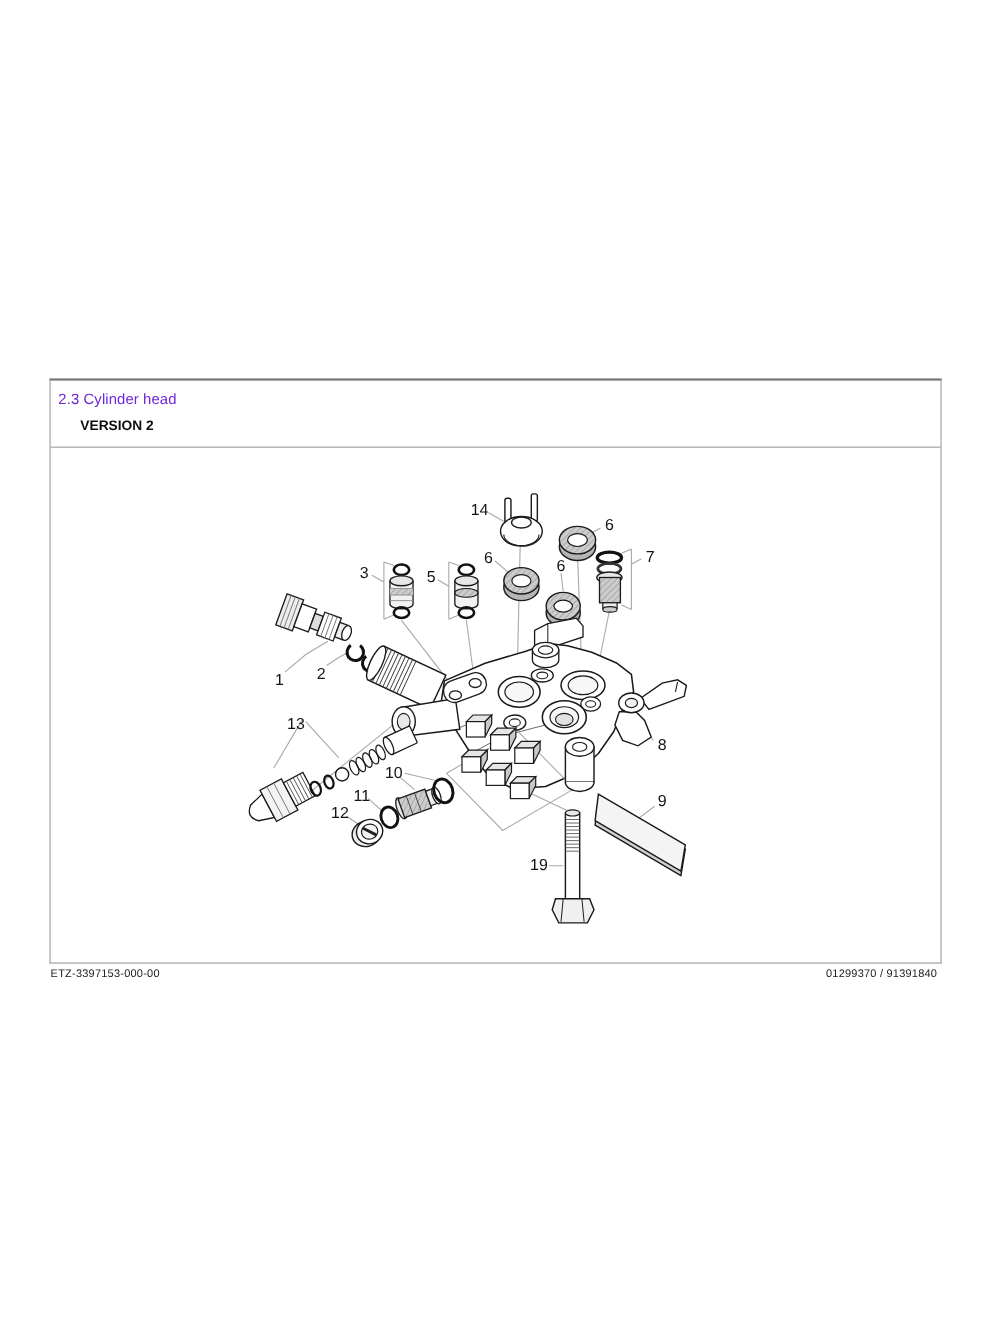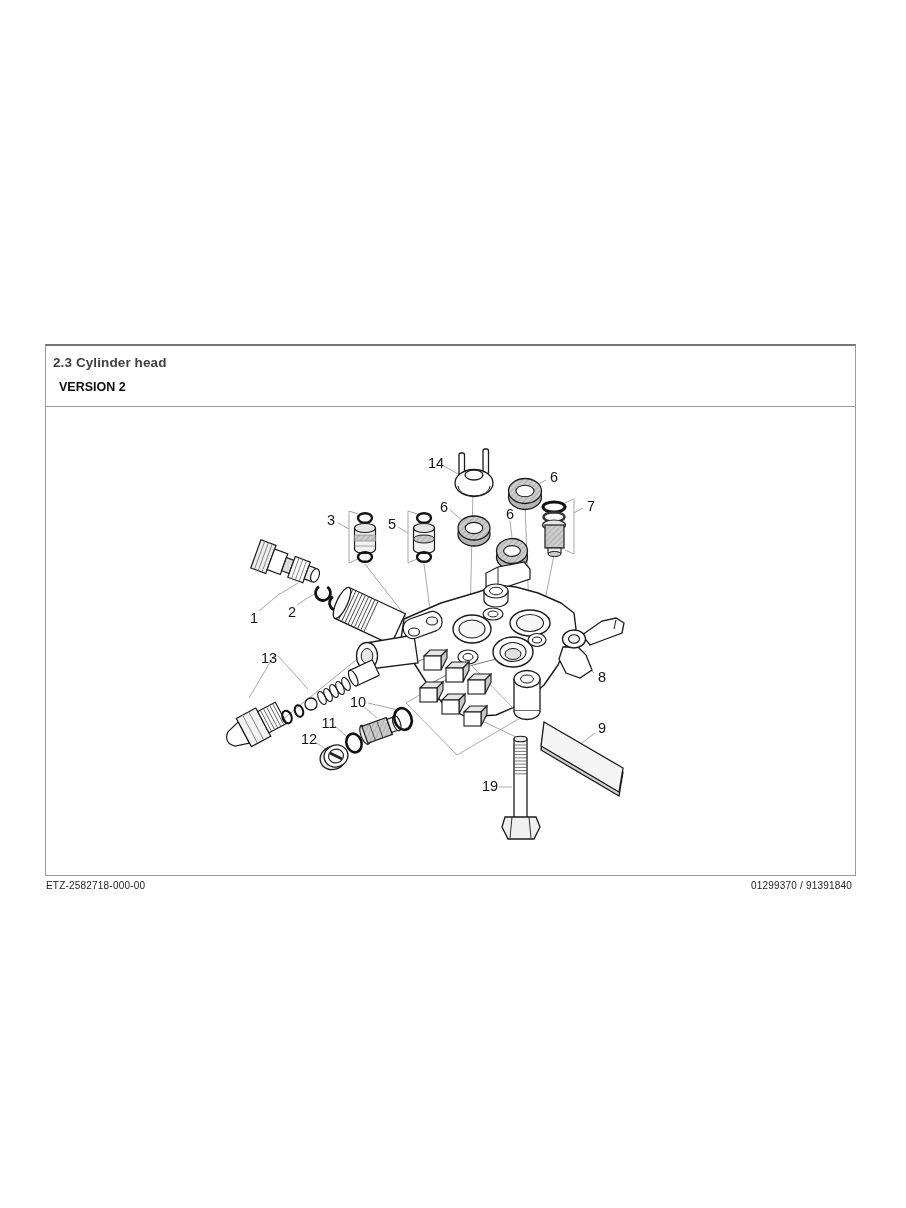--- a/index.html
+++ b/index.html
@@ -5,22 +5,22 @@
   html,body{margin:0;padding:0;}
   body{
     width:906px;height:1208px;position:relative;background:#ffffff;
     font-family:"Liberation Sans", sans-serif;color:#111;overflow:hidden;
   }
   .frame{
     position:absolute;left:45px;top:344px;width:809px;height:529px;
     border:1px solid #9b9b9b;border-top:2px solid #767676;background:#fff;
   }
   .frame-header{height:61px;border-bottom:1px solid #9b9b9b;box-sizing:border-box;}
-  .section-title{font-size:13.5px;font-weight:bold;padding:9px 0 0 7px;letter-spacing:.1px;color:#404040;}
-  .version-label{font-size:12.5px;font-weight:bold;margin:10px 0 0 13px;color:#0d0d0d;}
+  .section-title{font-size:13.5px;font-weight:normal;padding:9px 0 0 7px;letter-spacing:.1px;color:#6d28d9;}
+  .version-label{font-size:12.5px;font-weight:bold;margin:10px 0 0 27px;color:#0d0d0d;}
   .diagram-wrap{position:relative;width:809px;height:466px;}
   .diagram-wrap svg{display:block;}
   .page-footer{
     position:absolute;left:46px;top:880px;width:806px;
     display:flex;justify-content:space-between;
     font-size:10px;color:#1c1c1c;letter-spacing:.2px;
   }
   text.callout{font-size:14.5px;fill:#141414;font-family:"Liberation Sans",sans-serif;}
 </style>
 </head>
@@ -320,17 +320,17 @@
           <text class="callout" x="283" y="321">11</text>
           <text class="callout" x="263" y="337">12</text>
           <text class="callout" x="556" y="326">9</text>
           <text class="callout" x="444" y="384">19</text>
         </g>
       </svg>
     </div>
   </div>
 
   <div class="page-footer">
-    <span>ETZ-2582718-000-00</span>
+    <span>ETZ-3397153-000-00</span>
     <span>01299370 / 91391840</span>
   </div>
 
 </div>
 
 </body></html>

